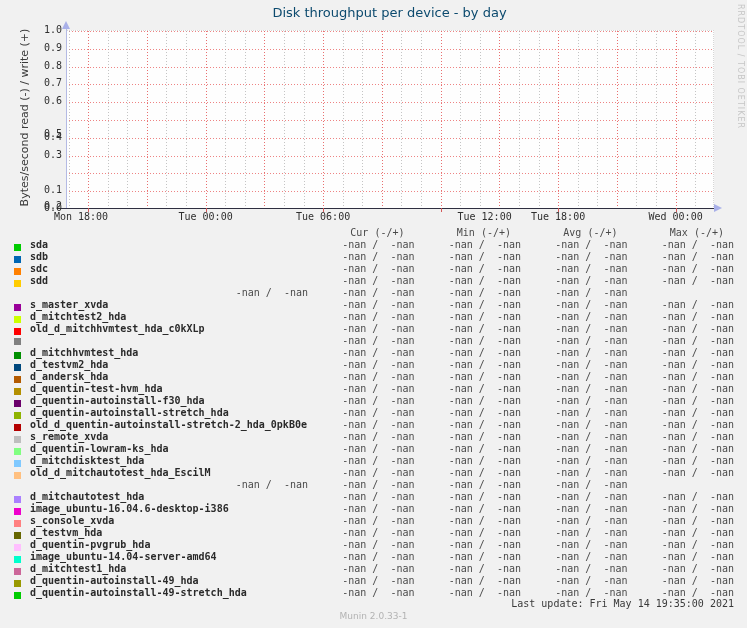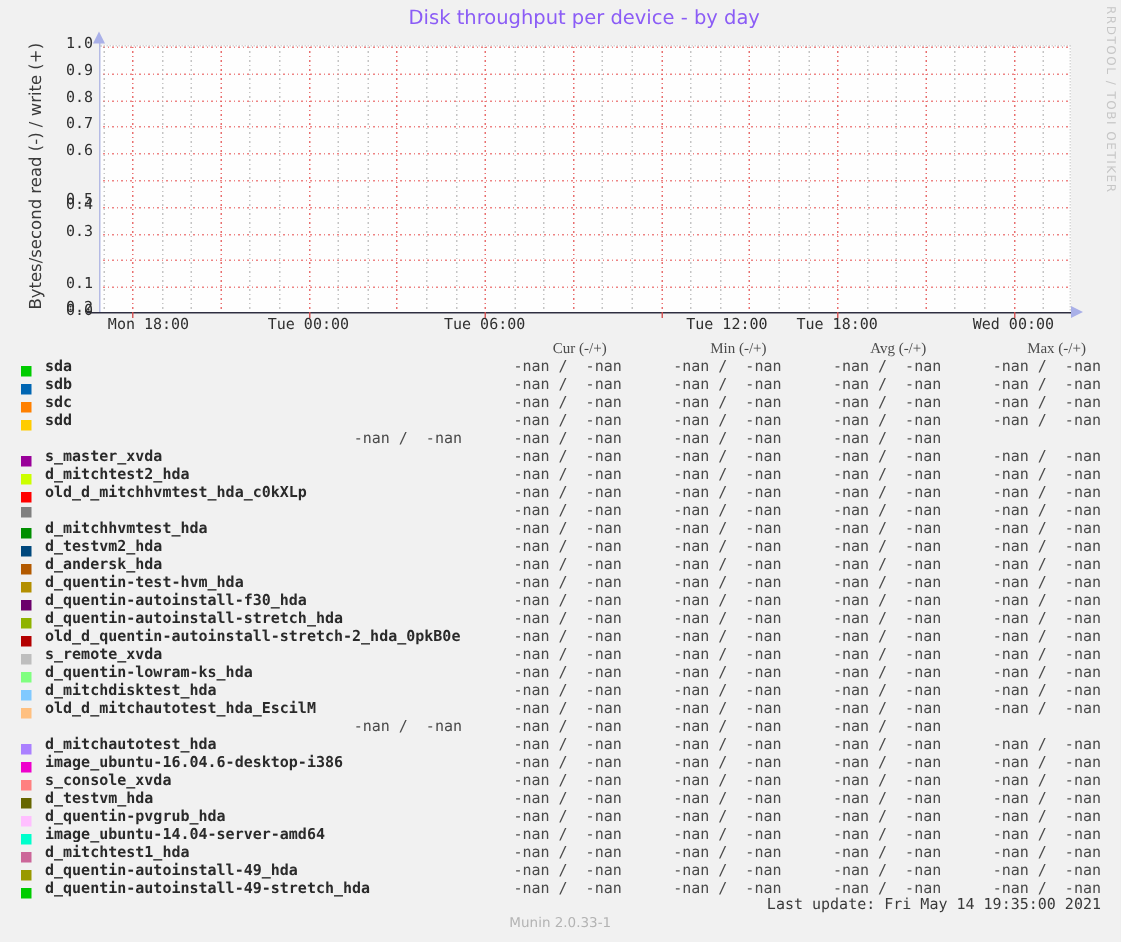--- a/index.html
+++ b/index.html
@@ -4,21 +4,21 @@
 <style>
   html,body { margin:0; padding:0; }
   body { background:#e8e8e8; font-family:"DejaVu Sans", sans-serif; }
   #stage {
     position:relative; width:747px; height:628px;
     background:#f1f1f1; overflow:hidden;
     font-family:"DejaVu Sans", sans-serif; color:#2f2f2f;
   }
   .title {
     position:absolute; left:66px; top:5px; width:647px;
-    text-align:center; font-size:13px; color:#8b5cf6;
+    text-align:center; font-size:13px; color:#0c4a6e;
   }
   .ylabel {
     position:absolute; left:-76px; top:111px; width:200px; text-align:center;
     transform:rotate(-90deg); transform-origin:center;
     font-size:11px; color:#3a3a3a;
   }
   .watermark {
     position:absolute; right:2px; top:4px; height:160px;
     writing-mode:vertical-rl; font-size:8px; letter-spacing:1px;
     color:#c6c6c6; font-family:"DejaVu Sans", sans-serif;
@@ -51,21 +51,21 @@
     white-space:nowrap;
   }
   .axtick { position:absolute; top:208px; width:1px; height:4px; background:rgba(210,80,80,.95); }
   #legend {
     position:absolute; left:8px; top:227px; width:726px;
     font-family:"DejaVu Sans Mono", monospace; font-size:10px; line-height:12px;
     color:#2a2a2a;
   }
   .lrow { display:grid; grid-template-columns:300px repeat(4,106.5px); height:12px; align-items:center; }
   .lhead { color:#4a4a4a; }
-  .lhead .hcell { text-align:right; padding-right:10px; white-space:pre;font-family:Liberation Serif, serif; }
+  .lhead .hcell { text-align:right; padding-right:10px; white-space:pre; }
   .namecell { display:flex; align-items:flex-end; overflow:visible; white-space:nowrap;font-weight:bold; }
   .swatch { width:7px; height:7px; margin-left:6px; margin-right:9px; flex:0 0 auto; }
   .vcell { text-align:right; white-space:pre; color:#4a4a4a; }
   .lastupdate {
     position:absolute; left:0px; top:598px; width:734px; text-align:right;
     font-family:"DejaVu Sans Mono", monospace; font-size:10px; color:#3a3a3a;
   }
   .version {
     position:absolute; left:0; top:611px; width:747px; text-align:center;
     font-size:9px; color:#b3b3b3;
@@ -135,21 +135,21 @@
       <div class="ytick" style="top: 77.4px;">0.7</div>
       <div class="ytick" style="top: 95.2px;">0.6</div>
       <div class="ytick" style="top: 113px; margin-top: 15px;">0.5</div>
       <div class="ytick" style="top: 130.8px;">0.4</div>
       <div class="ytick" style="top: 148.6px;">0.3</div>
       <div class="ytick" style="top: 166.4px; margin-top: 34px;">0.2</div>
       <div class="ytick" style="top: 184.2px;">0.1</div>
       <div class="ytick" style="top: 202px;">0.0</div>
     </div>
   <div id="xticks">
-      <div class="xtick" style="left: 99px;">Mon 18:00</div>
+      <div class="xtick" style="left: 81px;">Mon 18:00</div>
       <div class="xtick" style="left: 205.6px;">Tue 00:00</div>
       <div class="xtick" style="left: 323.1px;">Tue 06:00</div>
       <div class="xtick" style="left: 440.6px; margin-left: 44px;">Tue 12:00</div>
       <div class="xtick" style="left: 558.1px;">Tue 18:00</div>
       <div class="xtick" style="left: 675.6px;">Wed 00:00</div>
     </div>
 
   <div id="legend">
     <div class="lrow lhead" id="legend-head">
       <div class="namecell"></div>

